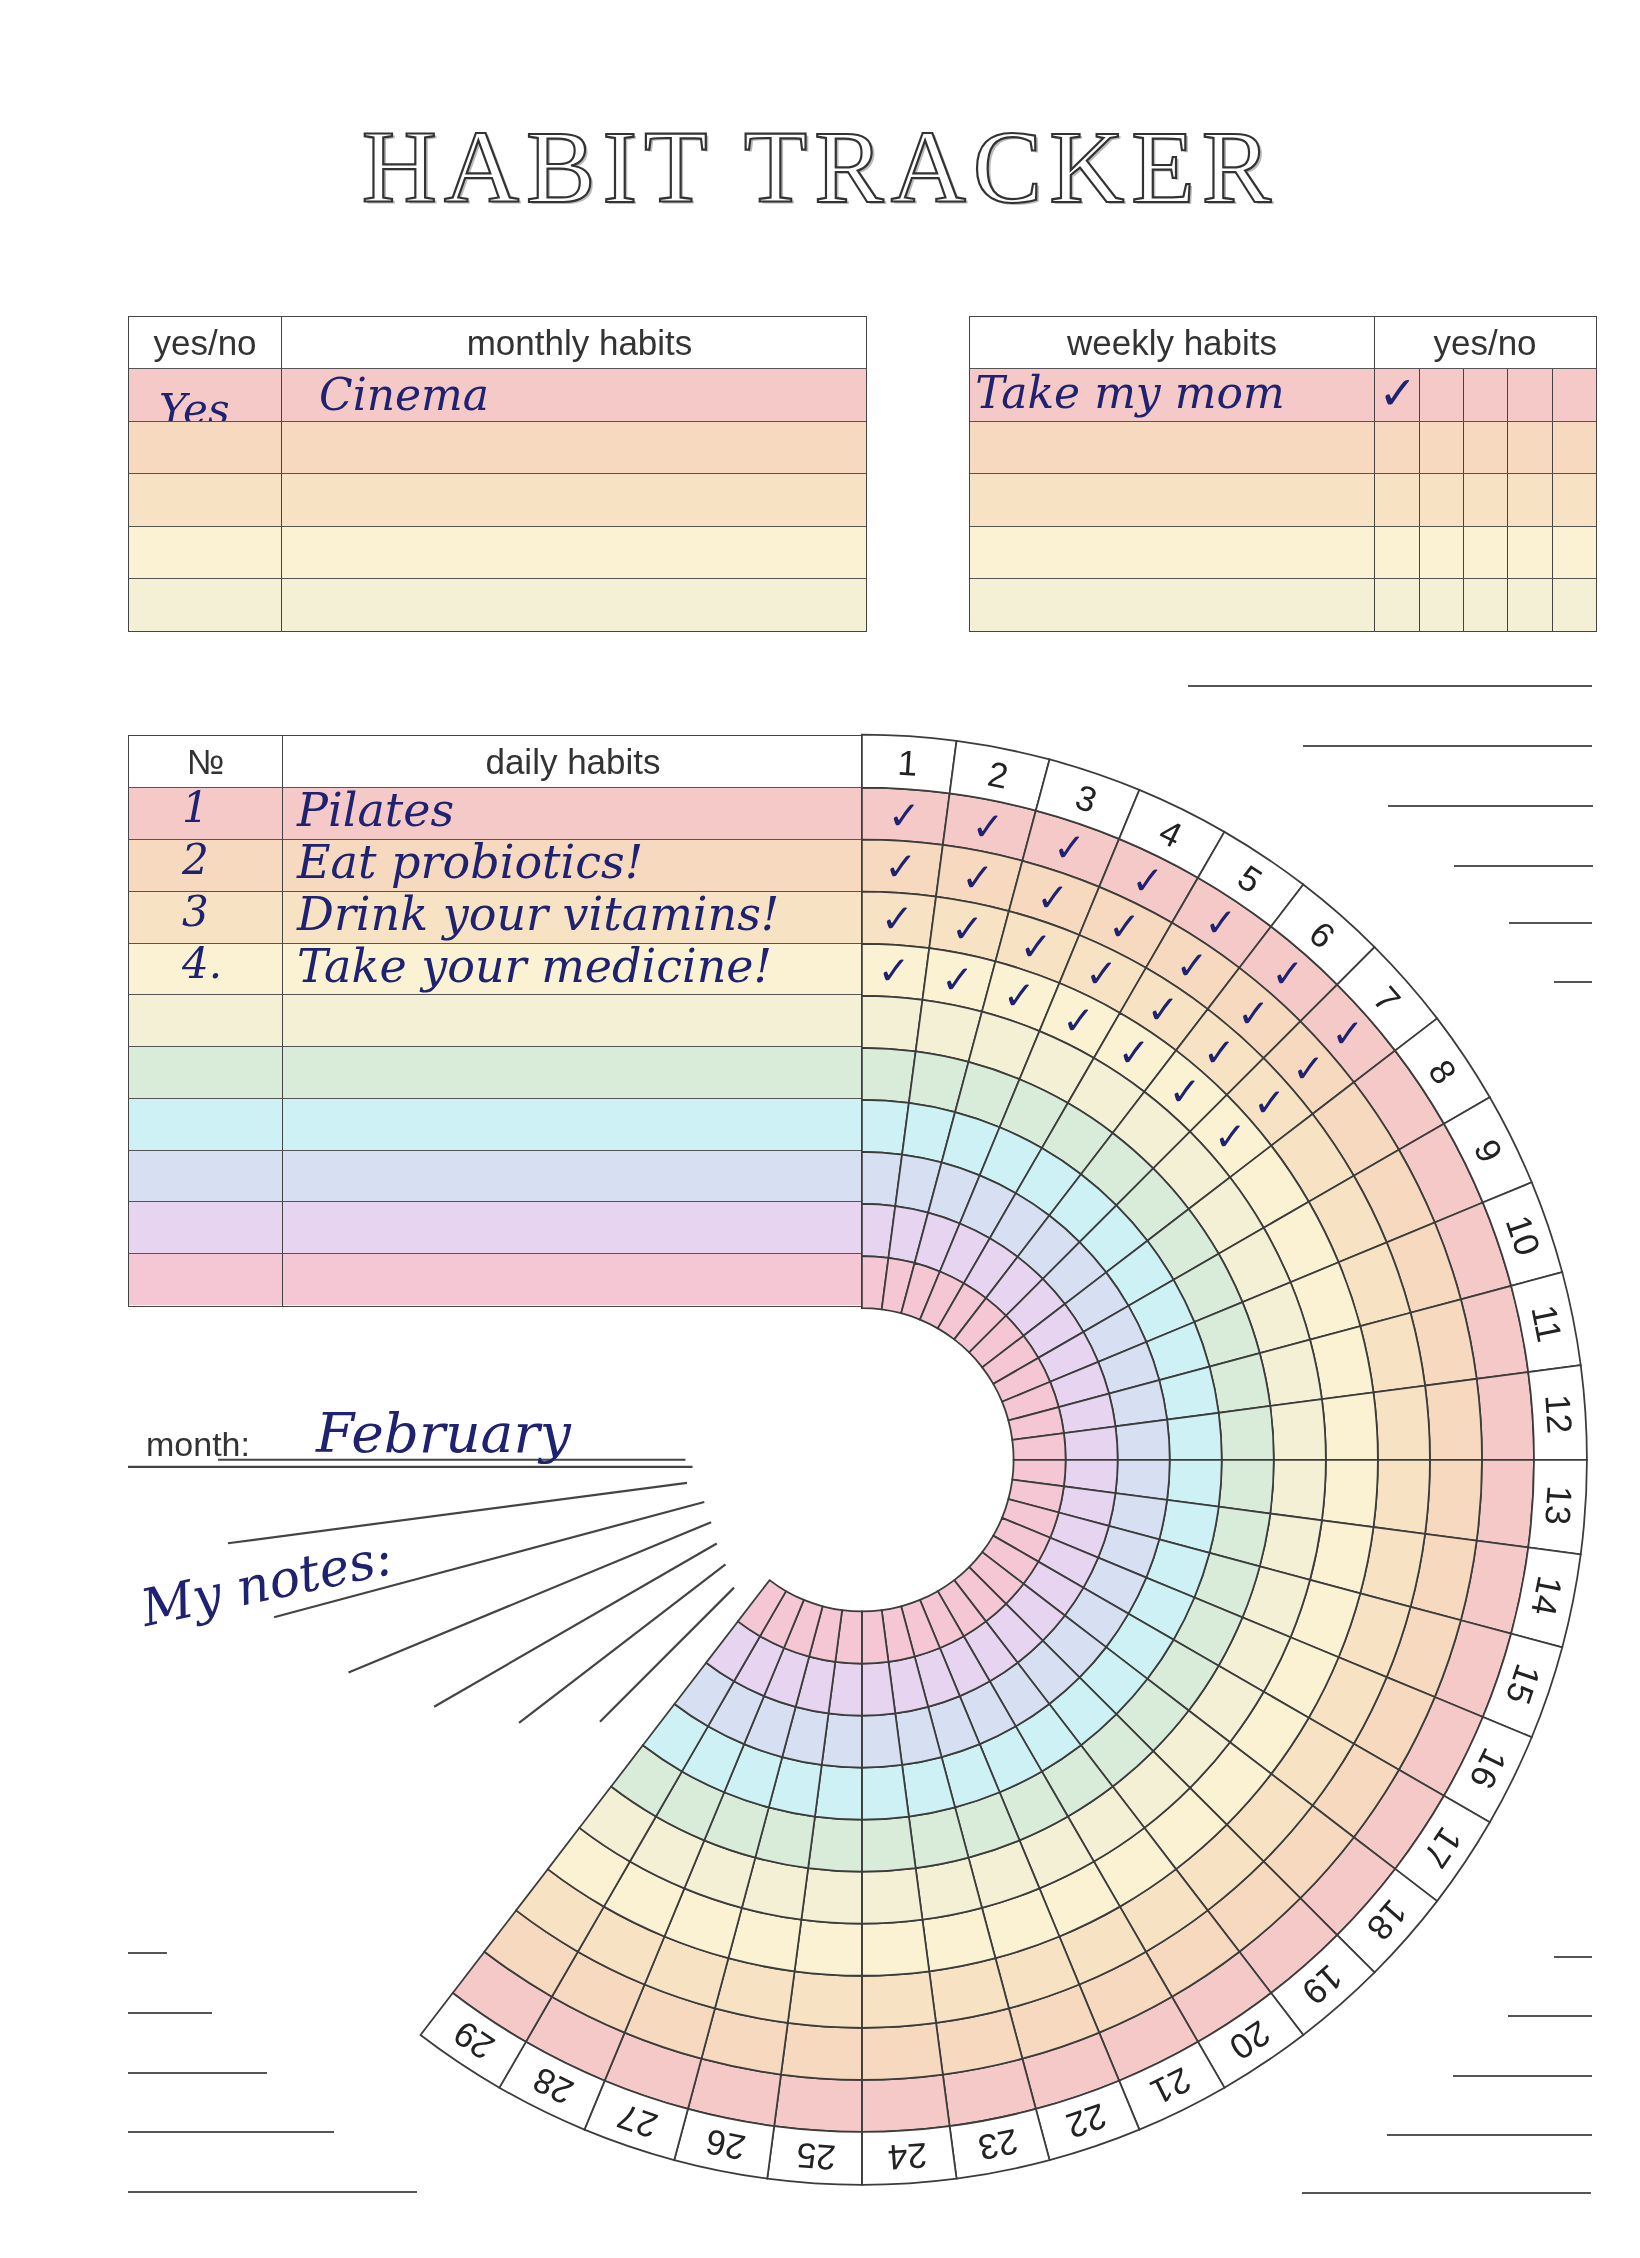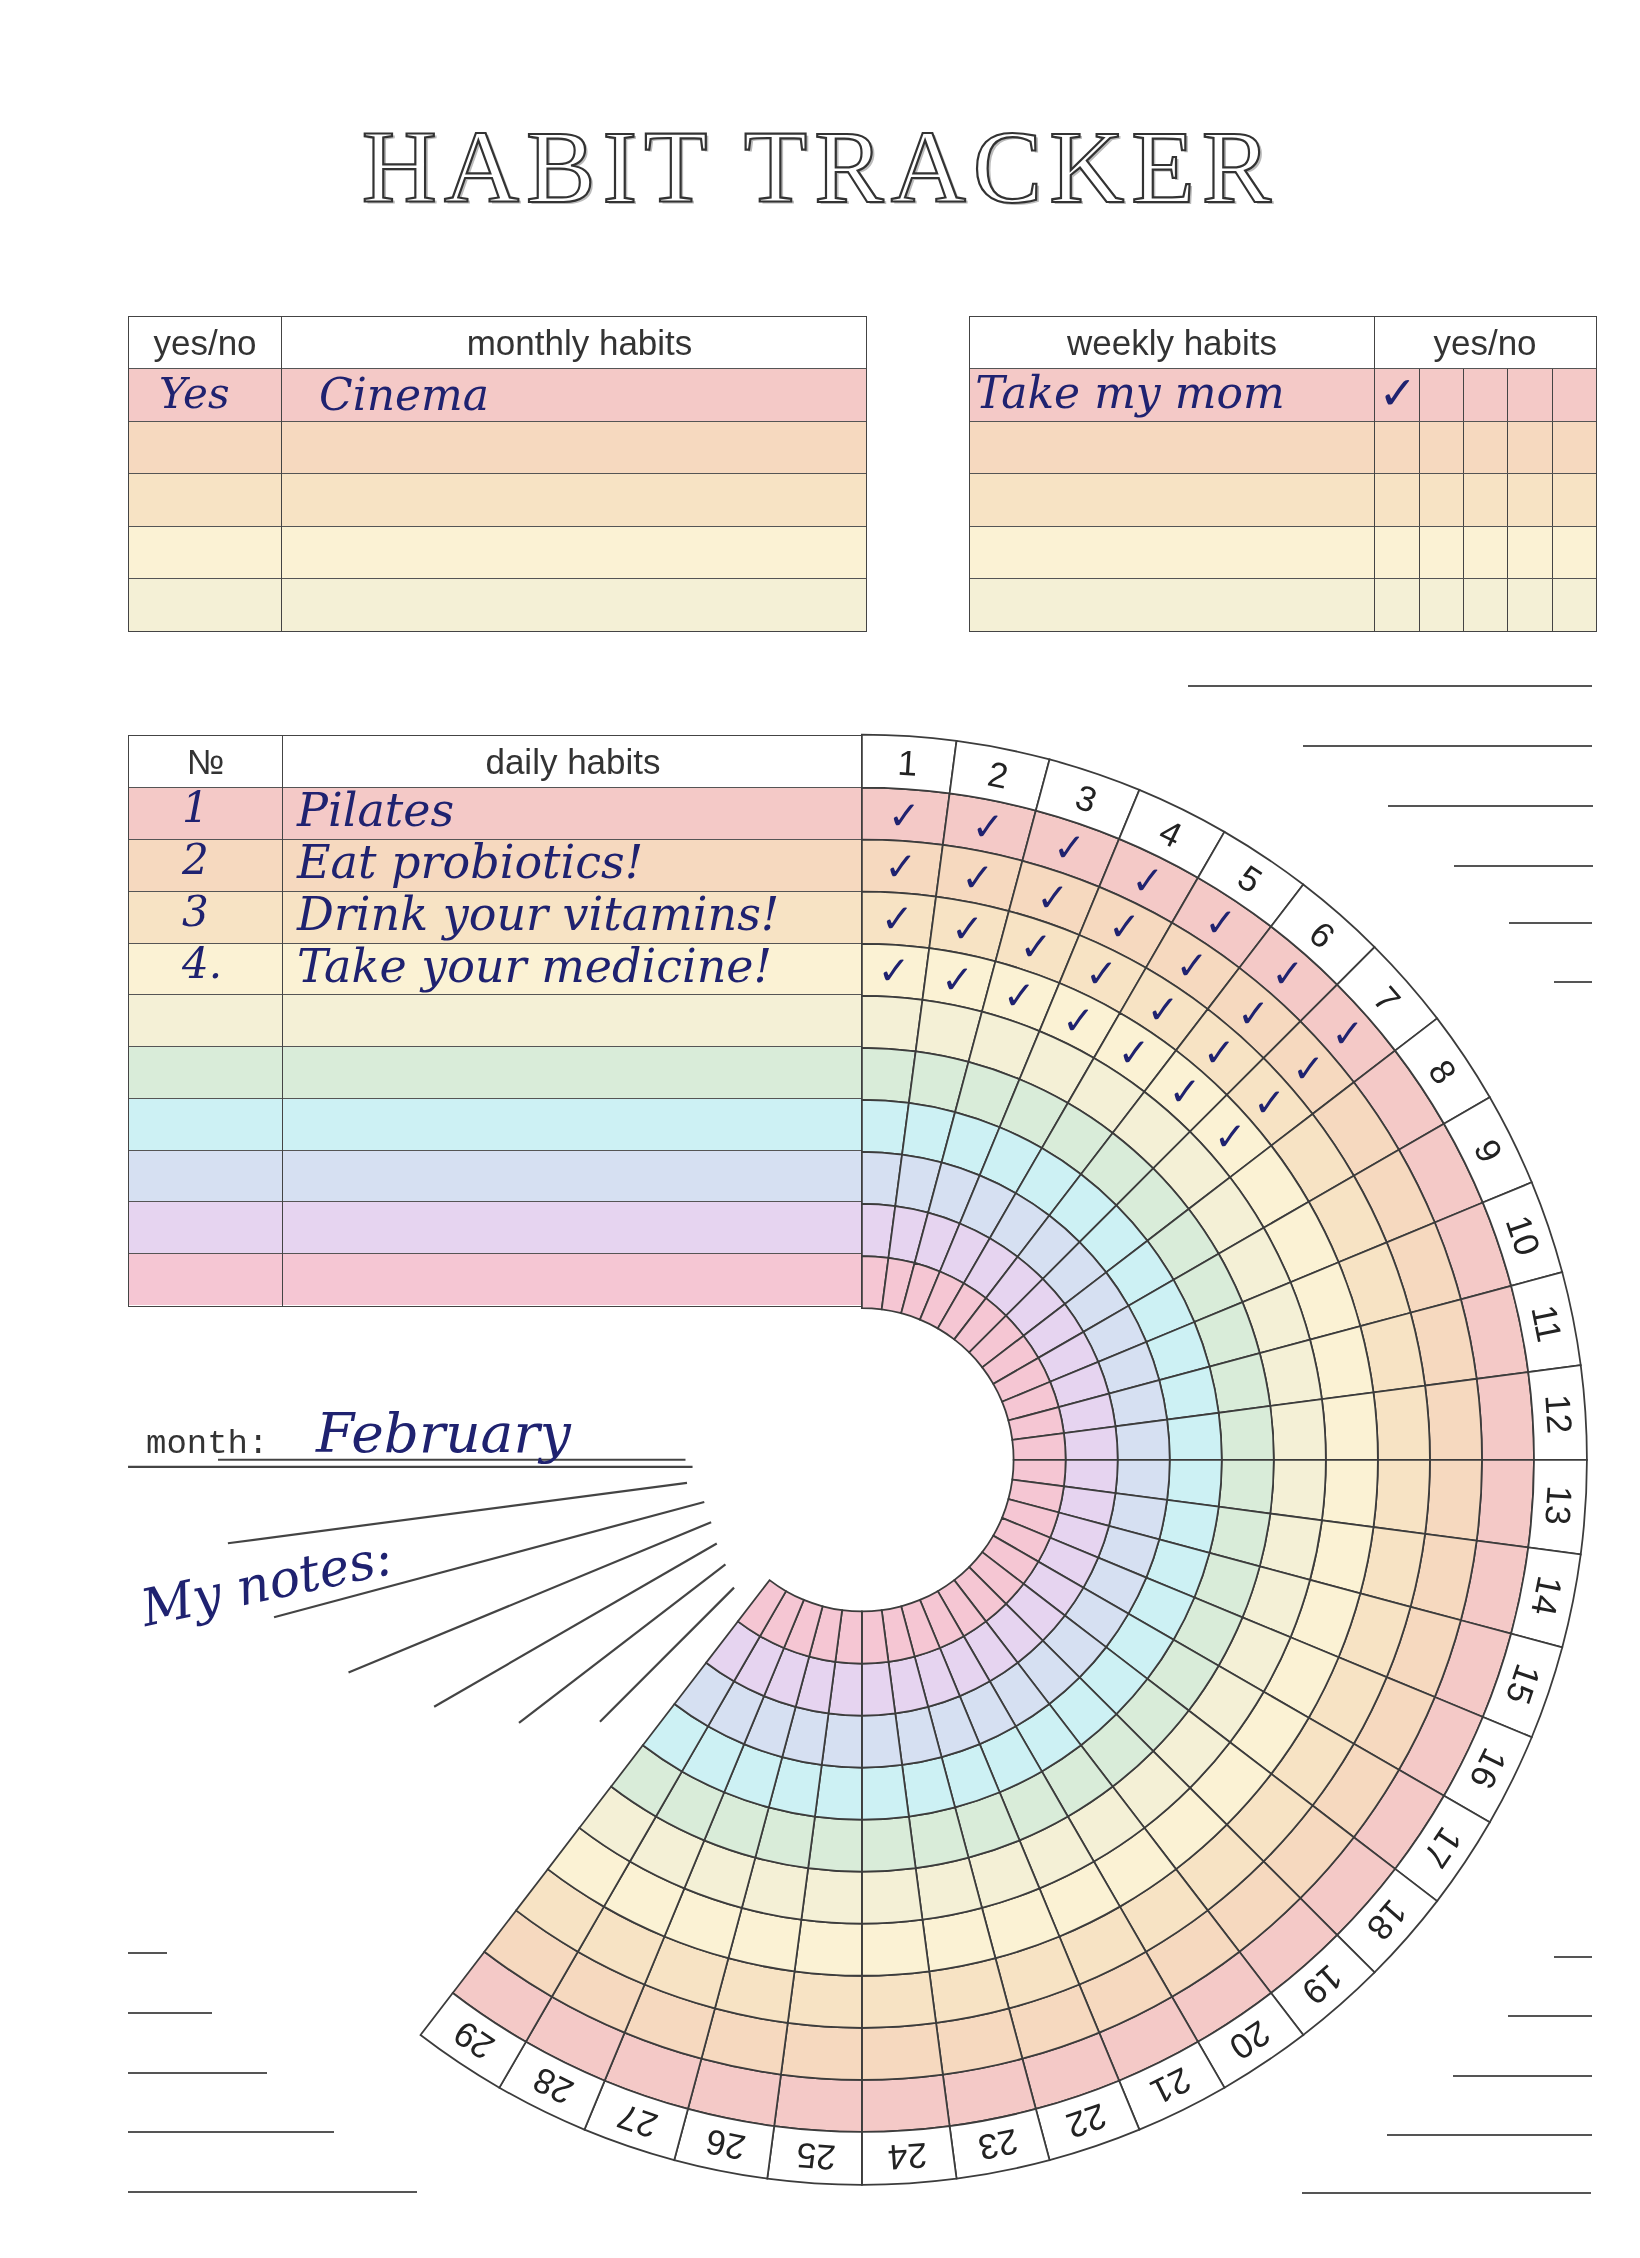--- a/index.html
+++ b/index.html
@@ -20,21 +20,21 @@
 </head>
 <body>
 
 <div class="title">HABIT TRACKER</div>
 
 <div class="tbl" style="left:128px; top:316px; width:739px; height:316px;">
   <div class="hdr" style="left:0; width:152px;">yes/no</div>
   <div class="hdr" style="left:164px; right:0;">monthly habits</div>
   <div id="monthly-rows">
       <div class="row" style="top:51px;height:53px;background:#f4c9c7;">
-        <div class="hand" style="left:30px;top:0px;font-size:42px;">Yes</div>
+        <div class="hand" style="left:30px;top:16px;font-size:42px;">Yes</div>
         <div class="hand" style="left:190px;top:0px;font-size:44px;">Cinema</div>
       </div>
       <div class="row" style="top:104px;height:53px;background:#f6d9bf;">
         <div class="hand" style="left:30px;top:0px;font-size:42px;"></div>
         <div class="hand" style="left:190px;top:0px;font-size:44px;"></div>
       </div>
       <div class="row" style="top:156px;height:53px;background:#f7e3c4;">
         <div class="hand" style="left:30px;top:0px;font-size:42px;"></div>
         <div class="hand" style="left:190px;top:0px;font-size:44px;"></div>
       </div>
@@ -583,21 +583,21 @@
     <line x1="777" y1="1655" x2="247" y2="1655" stroke="#444" stroke-width="2.5"></line>
     <line x1="778.711027725238" y1="1681.1052384440104" x2="258.20247550398744" y2="1749.6314893595375" stroke="#444" stroke-width="2.5"></line>
     <line x1="798.3037221365224" y1="1702.8815233439664" x2="310.51117986054294" y2="1833.5851411207395" stroke="#444" stroke-width="2.5"></line>
     <line x1="806.0822864854119" y1="1725.7964349875417" x2="394.9558945178893" y2="1896.0905623900067" stroke="#444" stroke-width="2.5"></line>
     <line x1="812.4551732809566" y1="1750" x2="492.0257738807143" y2="1935" stroke="#444" stroke-width="2.5"></line>
     <line x1="822.2960986432091" y1="1773.7084786567004" x2="588.2568632572948" y2="1953.293100214273" stroke="#444" stroke-width="2.5"></line>
     <line x1="832.0431098567578" y1="1799.9568901432422" x2="680.0151519016501" y2="1951.98484809835" stroke="#444" stroke-width="2.5"></line>
     <line x1="145" y1="1663" x2="785" y2="1663" stroke="#444" stroke-width="2.5"></line>
   </svg>
 
-<div class="lbl" style="left:146px; top:1425px;font-family:Liberation Mono, monospace;">month:</div>
+<div class="lbl" style="left:146px; top:1425px;">month:</div>
 <div class="hand" style="left:316px; top:1401px; font-size:55px;">February</div>
 <div class="hand" style="left:148px; top:1579px; font-size:51px; transform:rotate(-12deg); transform-origin:left bottom;">My notes:</div>
 
 <div class="line" style="left:128px; width:39px; top:1952px;"></div>
 <div class="line" style="left:128px; width:84px; top:2012px;"></div>
 <div class="line" style="left:128px; width:139px; top:2072px;"></div>
 <div class="line" style="left:128px; width:206px; top:2131px;"></div>
 <div class="line" style="left:128px; width:289px; top:2191px;"></div>
 
 <div class="line" style="left:1554px; width:38px; top:1956px;"></div>

